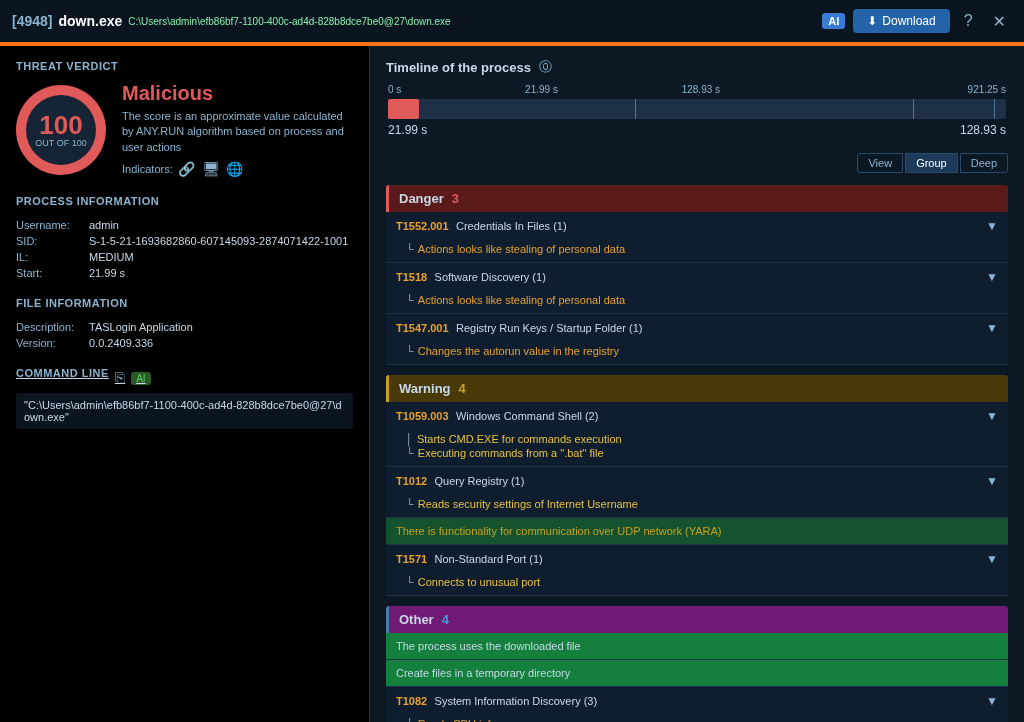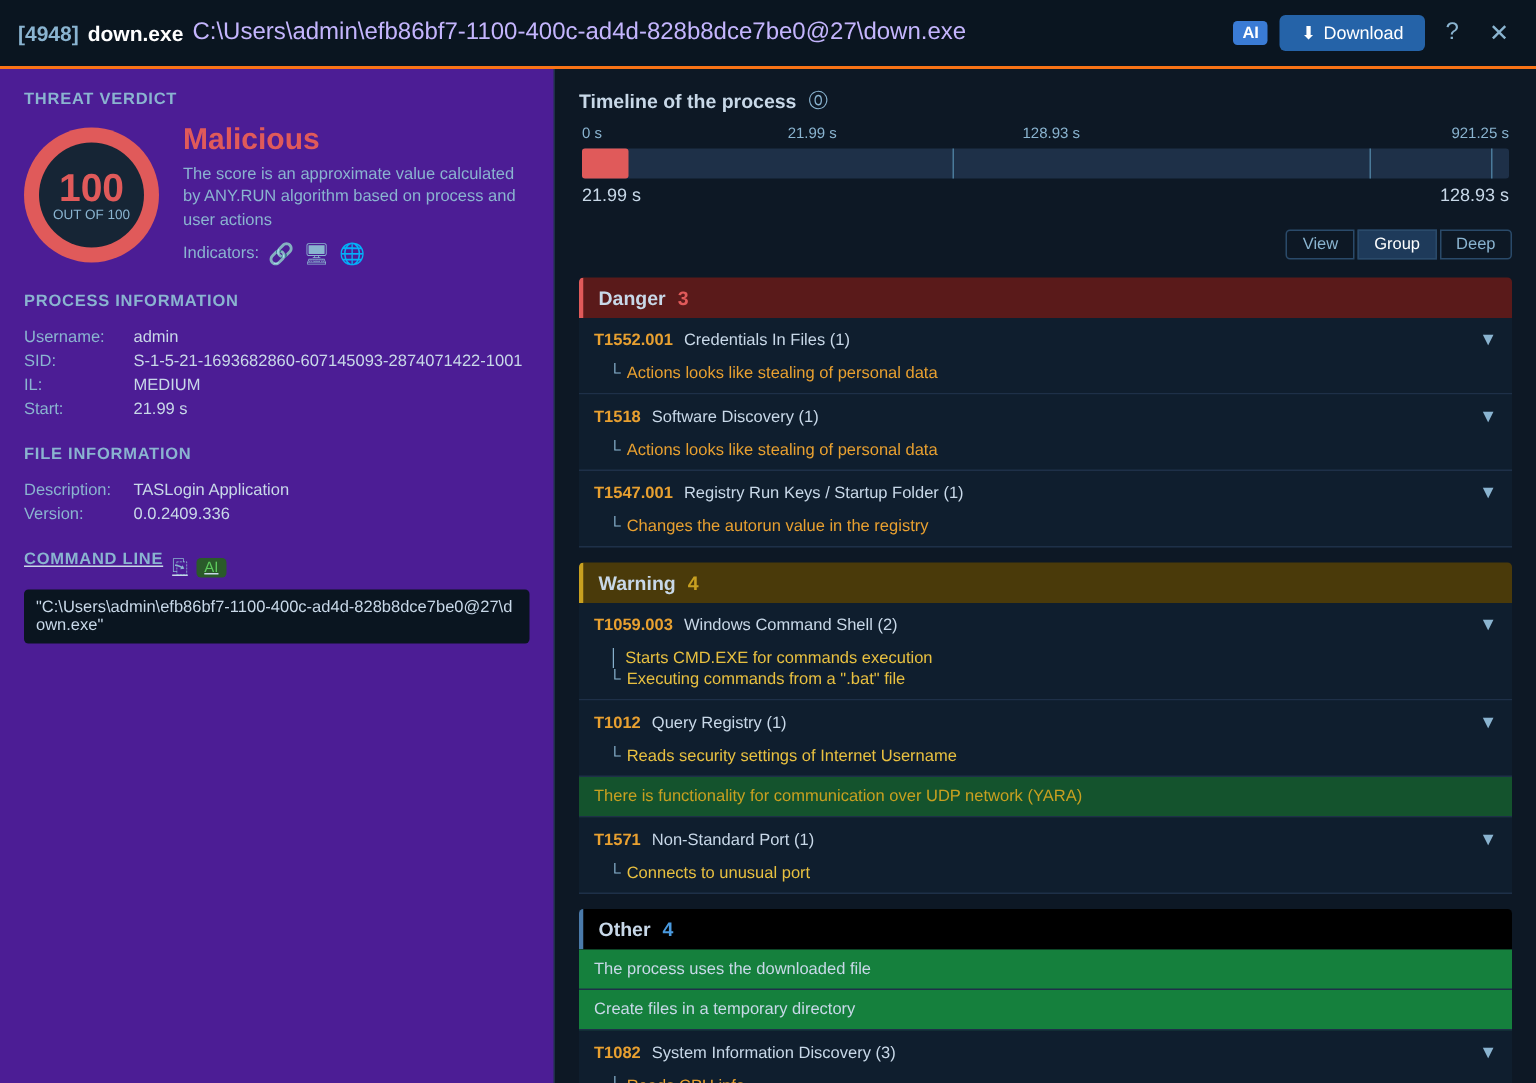--- a/index.html
+++ b/index.html
@@ -9,21 +9,21 @@
       font-family: 'Segoe UI', Arial, sans-serif;
       font-size: 12px;
       width: 1024px;
       height: 722px;
       overflow: hidden;
     }
 
     
     .header {
       background: #0a1520;
-      border-bottom: 2px solid #f97316;
+      border-bottom: 4px solid #f97316;
       display: flex;
       align-items: center;
       padding: 8px 12px;
       height: 46px;
       gap: 10px;
     }
     .header-title {
       display: flex;
       align-items: center;
       gap: 6px;
@@ -33,22 +33,22 @@
       color: #8ab4d0;
       font-weight: bold;
       font-size: 14px;
     }
     .filename {
       color: #ffffff;
       font-weight: bold;
       font-size: 14px;
     }
     .filepath {
-      color: #c4b5fd;
-      font-size: 16px;
+      color: #86efac;
+      font-size: 10px;
     }
     .header-actions {
       display: flex;
       align-items: center;
       gap: 8px;
     }
     .ai-badge {
       background: #3a7bd5;
       color: white;
       border-radius: 3px;
@@ -79,21 +79,21 @@
 
     
     .main {
       display: flex;
       height: calc(722px - 46px);
     }
 
     
     .left-panel {
       width: 370px;
-      background: #4c1d95;
+      background: #000000;
       border-right: 1px solid #1e3048;
       padding: 14px 16px;
       flex-shrink: 0;
       overflow-y: auto;
     }
 
     .section-title {
       color: #8ab4d0;
       font-size: 11px;
       font-weight: 600;
@@ -308,21 +308,21 @@
     .category-header {
       display: flex;
       align-items: center;
       padding: 6px 10px;
       border-radius: 3px 3px 0 0;
       font-weight: 600;
       font-size: 13px;
     }
     .category-header.danger { background: #5a1a1a; border-left: 3px solid #e05a5a; }
     .category-header.warning { background: #4a3a0a; border-left: 3px solid #c8a020; }
-    .category-header.other { background: #000000; border-left: 3px solid #4a7aaa; }
+    .category-header.other { background: #701a75; border-left: 3px solid #4a7aaa; }
 
     .category-count {
       margin-left: 8px;
       font-weight: bold;
     }
     .category-header.danger .category-count { color: #e05a5a; }
     .category-header.warning .category-count { color: #c8a020; }
     .category-header.other .category-count { color: #4a9adf; }
 
     

